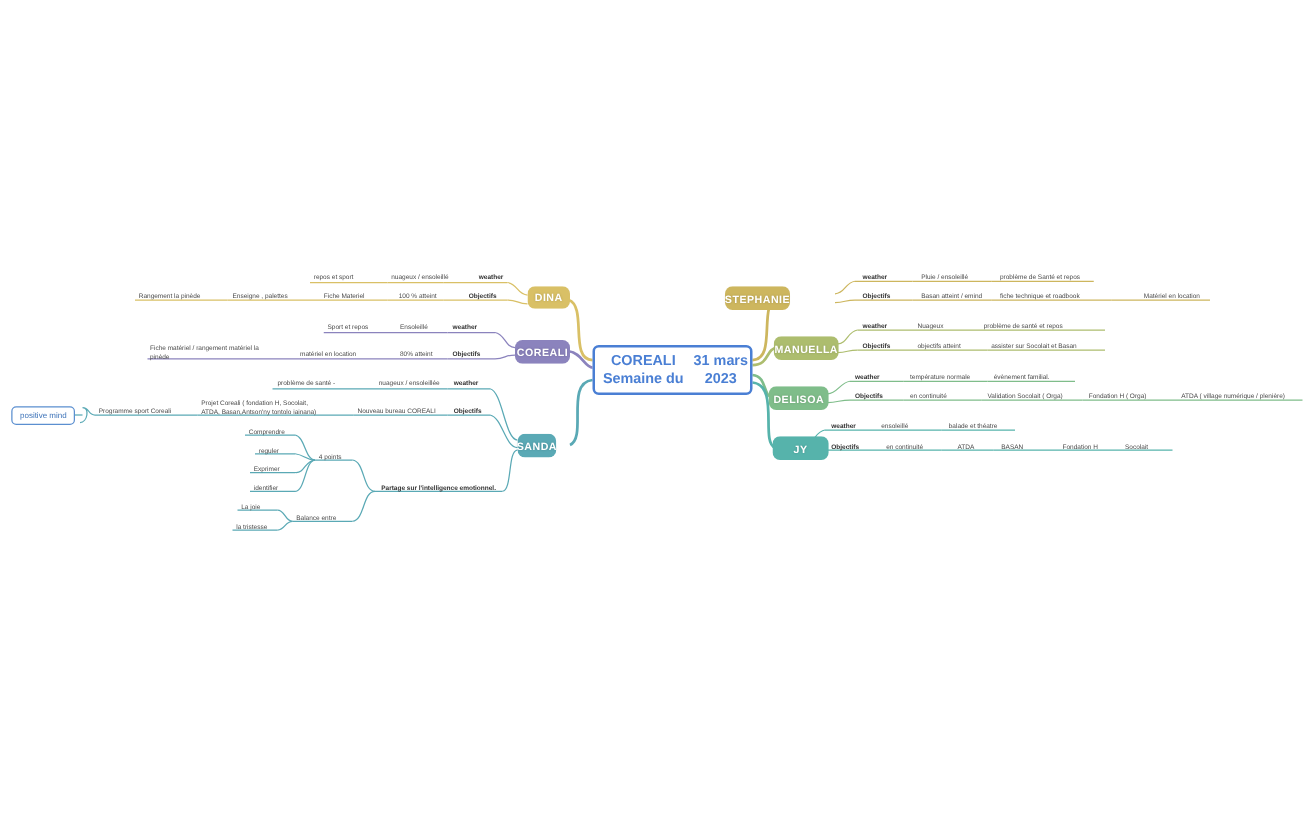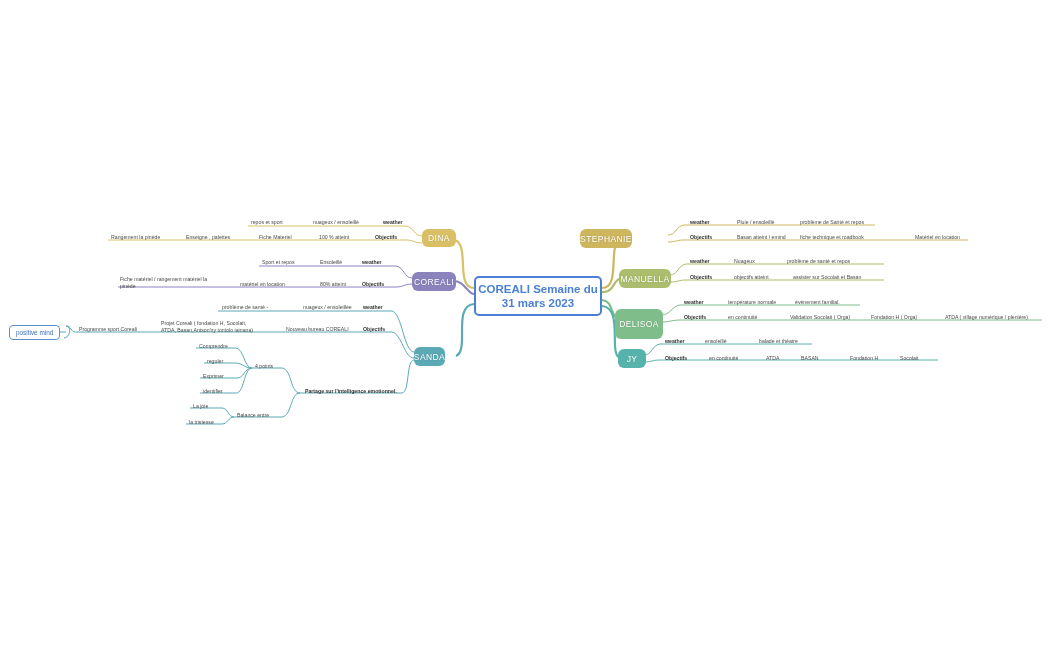--- a/index.html
+++ b/index.html
@@ -6,29 +6,29 @@
   html,body{margin:0;padding:0;background:#ffffff;}
   body{width:1050px;height:650px;overflow:hidden;
        font-family:"Liberation Sans","DejaVu Sans",sans-serif;}
   #canvas{position:relative;width:1050px;height:650px;}
   svg.links{position:absolute;left:0;top:0;width:1050px;height:650px;}
 
   
   .center-node{
     position:absolute;left:474px;top:276px;width:128px;height:40px;
     border:2px solid #4a7fd4;border-radius:5px;background:#ffffff;
-    display:flex;flex-direction:column;align-items:center;justify-content:center;
+    display:flex;flex-direction:row;align-items:center;justify-content:center;
     color:#4a7fd4;font-size:11.5px;font-weight:bold;line-height:14px;
     text-align:center;box-sizing:border-box;
   }
 
   
   .person{
     position:absolute;border-radius:6px;display:flex;align-items:center;
-    justify-content:center;font-size:8.5px;font-weight:normal;color:#ffffff;
+    justify-content:center;font-size:8.5px;font-weight:bold;color:#ffffff;
     letter-spacing:.4px;box-sizing:border-box;
     background-image:linear-gradient(135deg,rgba(255,255,255,.22) 0 2px,transparent 2px 7px);
   }
   .person span{position:relative;z-index:2;text-shadow:0 0 2px rgba(0,0,0,.18);}
 
   
   .lbl{
     position:absolute;font-size:5.2px;color:#4a4a4a;white-space:nowrap;
     line-height:6.4px;
   }
@@ -179,25 +179,25 @@
   </div>
 
   <div class="person" style="left:580px;top:229px;width:52px;height:19px;background-color:#cdb65e;">
     <span>STEPHANIE</span>
   </div>
 
   <div class="person" style="left:619px;top:269px;width:52px;height:19px;background-color:#adbd6e;">
     <span>MANUELLA</span>
   </div>
 
-  <div class="person" style="left:615px;top:309px;width:48px;height:30px;background-color:#7fbd8a;">
+  <div class="person" style="left:615px;top:309px;width:48px;height:19px;background-color:#7fbd8a;">
     <span>DELISOA</span>
   </div>
 
-  <div class="person" style="left:618px;top:349px;width:28px;height:19px;background-color:#56b3ab;">
+  <div class="person" style="left:618px;top:349px;width:45px;height:19px;background-color:#56b3ab;">
     <span>JY</span>
   </div>
 
   <div class="lbl b" style="left:383px;top:219px;">weather</div>
   <div class="lbl" style="left:313px;top:219px;">nuageux / ensoleillé</div>
   <div class="lbl" style="left:251px;top:219px;">repos et sport</div>
 
   <div class="lbl b" style="left:375px;top:234px;">Objectifs</div>
   <div class="lbl" style="left:319px;top:234px;">100 % atteint</div>
   <div class="lbl" style="left:259px;top:234px;">Fiche Materiel</div>

